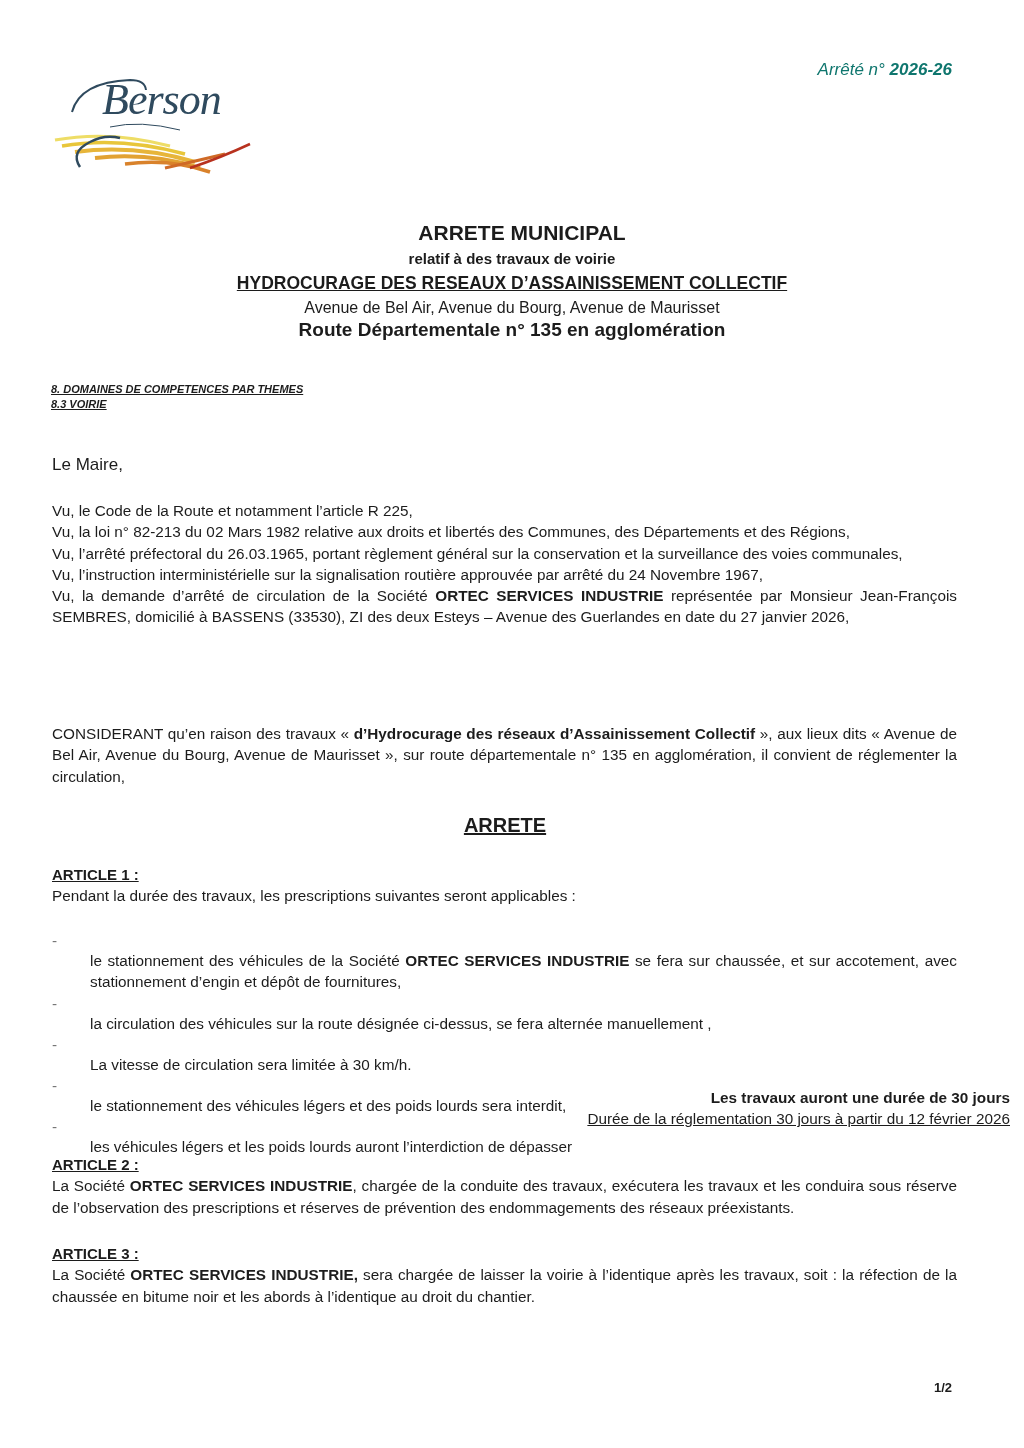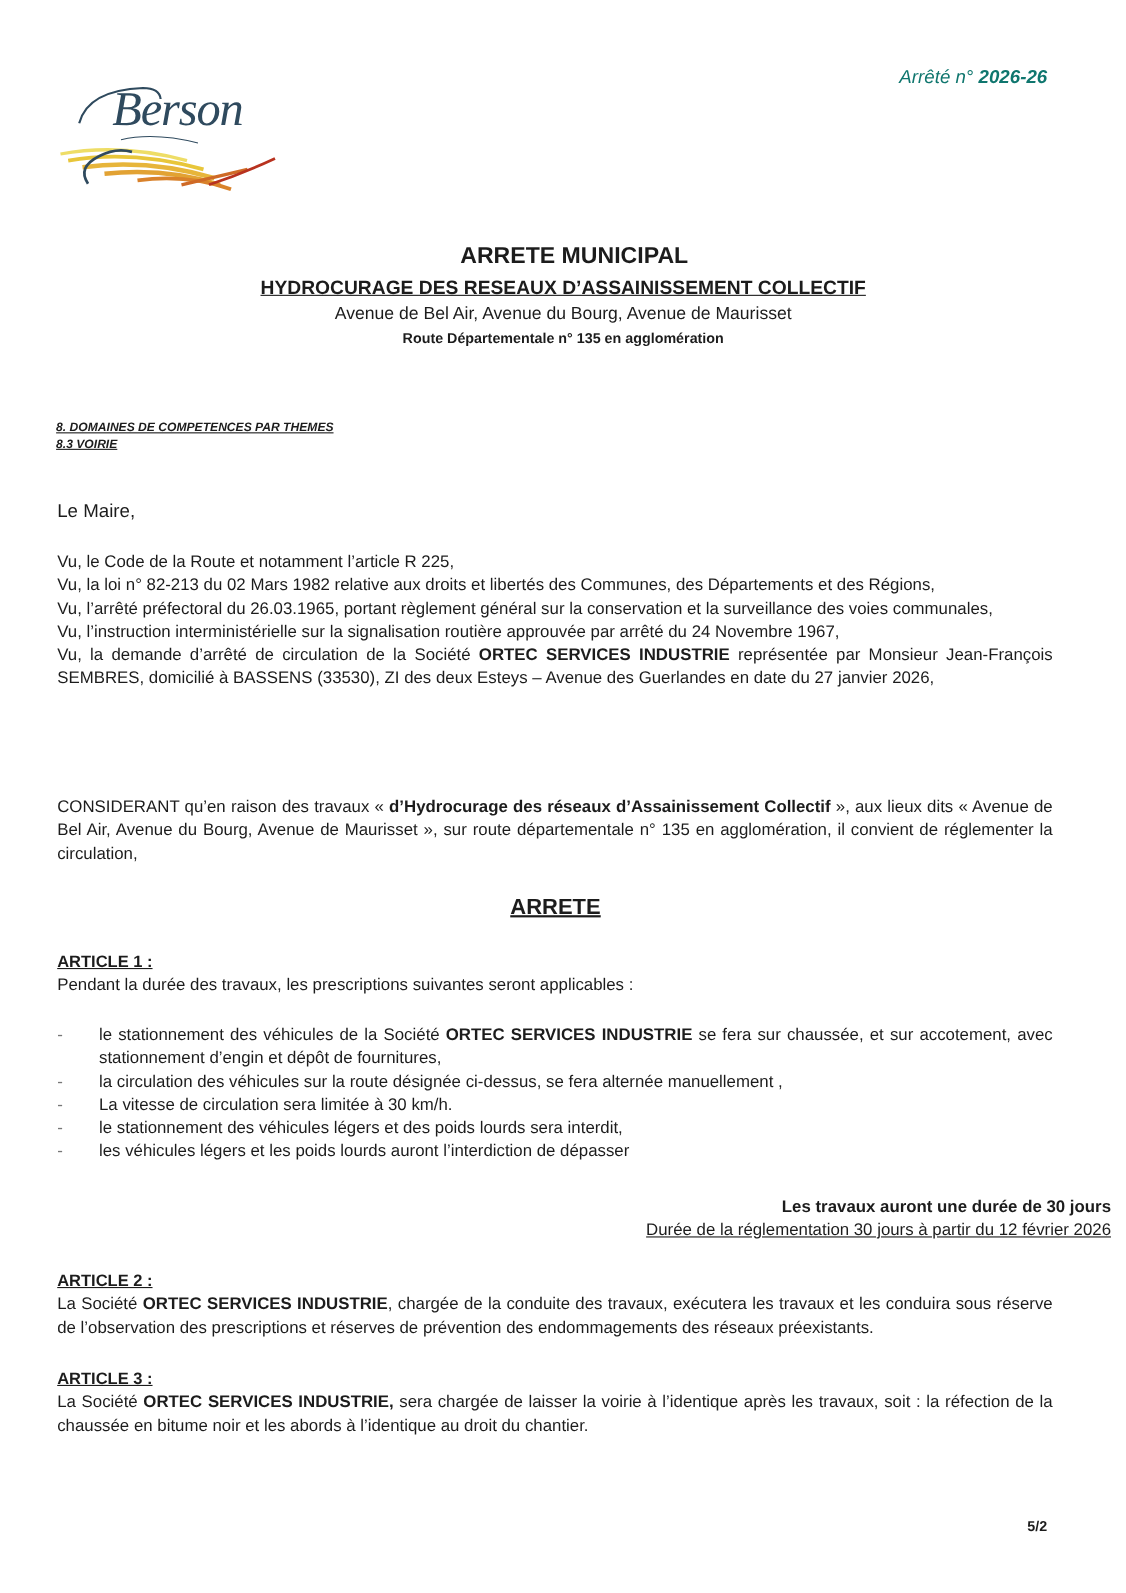--- a/index.html
+++ b/index.html
@@ -12,39 +12,39 @@
     .logo { position: absolute; left: 50px; top: 72px; width: 210px; height: 110px; }
     .arrete-num { position: absolute; right: 72px; top: 60px; font-size: 17px; color: #0f766e; }
     .arrete-num .lbl { font-style: italic; }
     .arrete-num .num { font-weight: bold; font-style: italic; }
 
     .title-block { position: absolute; left: 0; width: 1024px; top: 218px; text-align: center; }
     .t1 { font-size: 21px; font-weight: bold; line-height: 30px; padding-left: 20px; }
     .t2 { font-size: 15px; font-weight: bold; line-height: 22px; }
     .t3 { font-size: 17.5px; font-weight: bold; text-decoration: underline; line-height: 26px; }
     .t4 { font-size: 16px; line-height: 24px; }
-    .t5 { font-size: 13px; font-weight: bold; line-height: 20px; }
+    .t5 { font-size: 19px; font-weight: bold; line-height: 20px; }
 
     .domain { position: absolute; left: 51px; top: 382px; font-size: 11px; font-weight: bold; font-style: italic; text-decoration: underline; line-height: 15px; }
 
     .body-text { position: absolute; left: 52px; width: 905px; font-size: 15.3px; line-height: 21.3px; text-align: justify; }
     .maire { position: absolute; left: 52px; top: 455px; font-size: 17px; font-weight: normal; }
     .vu { top: 500px; }
     .vu p { margin: 0; }
     .consid { top: 723px; }
     .consid p { margin: 0; }
     .arrete-h { position: absolute; left: 0; width: 1010px; top: 814px; text-align: center; font-size: 20px; font-weight: bold; text-decoration: underline; }
 
     .art-h { font-weight: bold; text-decoration: underline; font-size: 15px; }
     .art1 { top: 864px; }
     .art1 p { margin: 0; }
     .bullets { position: absolute; left: 52px; top: 930px; width: 905px; font-size: 15.3px; line-height: 21.3px; }
     .bullet { display: flex; }
     .bullet .dash { width: 38px; flex: none; color: #777; }
-    .bullet .txt { flex: 1; text-align: justify; }
+    .bullet .txt { flex: 1; text-align: justify; margin-top: 20px; }
 
     .duree { position: absolute; left: 0; width: 1010px; top: 1087px; text-align: right; font-size: 15.3px; line-height: 21px; }
     .duree .d1 { font-weight: bold; }
     .duree .d2 { text-decoration: underline; }
 
     .art2 { top: 1154px; }
     .art3 { top: 1243px; }
     .art2 p, .art3 p { margin: 0; }
     b { font-weight: bold; }
 
@@ -73,20 +73,21 @@
     <span style="position:absolute;left:52px;top:2px;font-family:'Liberation Serif',serif;font-style:italic;font-size:44px;color:#2f4a5e;letter-spacing:-1px;">Berson</span>
   </div>
 
   <div class="arrete-num">
     <span class="lbl">Arrêté n°</span>
     <span class="num">2026-26</span>
   </div>
 
   <div class="title-block">
     <div class="t1">ARRETE MUNICIPAL</div>
+    <div class="t2">relatif à des travaux de voirie</div>
     <div class="t3">HYDROCURAGE DES RESEAUX D’ASSAINISSEMENT COLLECTIF</div>
     <div class="t4">Avenue de Bel Air, Avenue du Bourg, Avenue de Maurisset</div>
     <div class="t5">Route Départementale n° 135 en agglomération</div>
   </div>
 
   <div class="domain">
     <div>8. DOMAINES DE COMPETENCES PAR THEMES</div>
     <div>8.3 VOIRIE</div>
   </div>
 
@@ -142,14 +143,14 @@
   <div class="body-text art2">
     <p><span class="art-h">ARTICLE 2 :</span></p>
     <p><span>La Société </span><b>ORTEC SERVICES INDUSTRIE</b><span>, chargée de la conduite des travaux, exécutera les travaux et les conduira sous réserve de l’observation des prescriptions et réserves de prévention des endommagements des réseaux préexistants.</span></p>
   </div>
 
   <div class="body-text art3">
     <p><span class="art-h">ARTICLE 3 :</span></p>
     <p><span>La Société </span><b>ORTEC SERVICES INDUSTRIE,</b><span> sera chargée de laisser la voirie à l’identique après les travaux, soit : la réfection de la chaussée en bitume noir et les abords à l’identique au droit du chantier.</span></p>
   </div>
 
-  <div class="pagenum">5/2</div>
+  <div class="pagenum">1/2</div>
 </div>
 
 </body></html>

